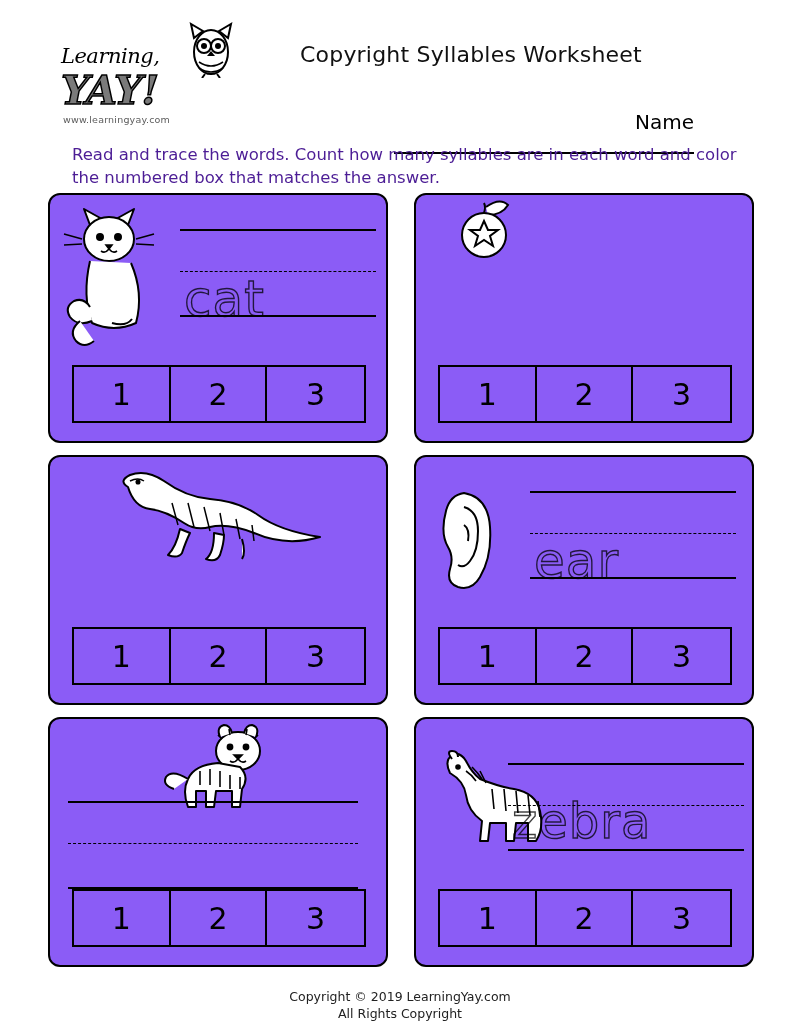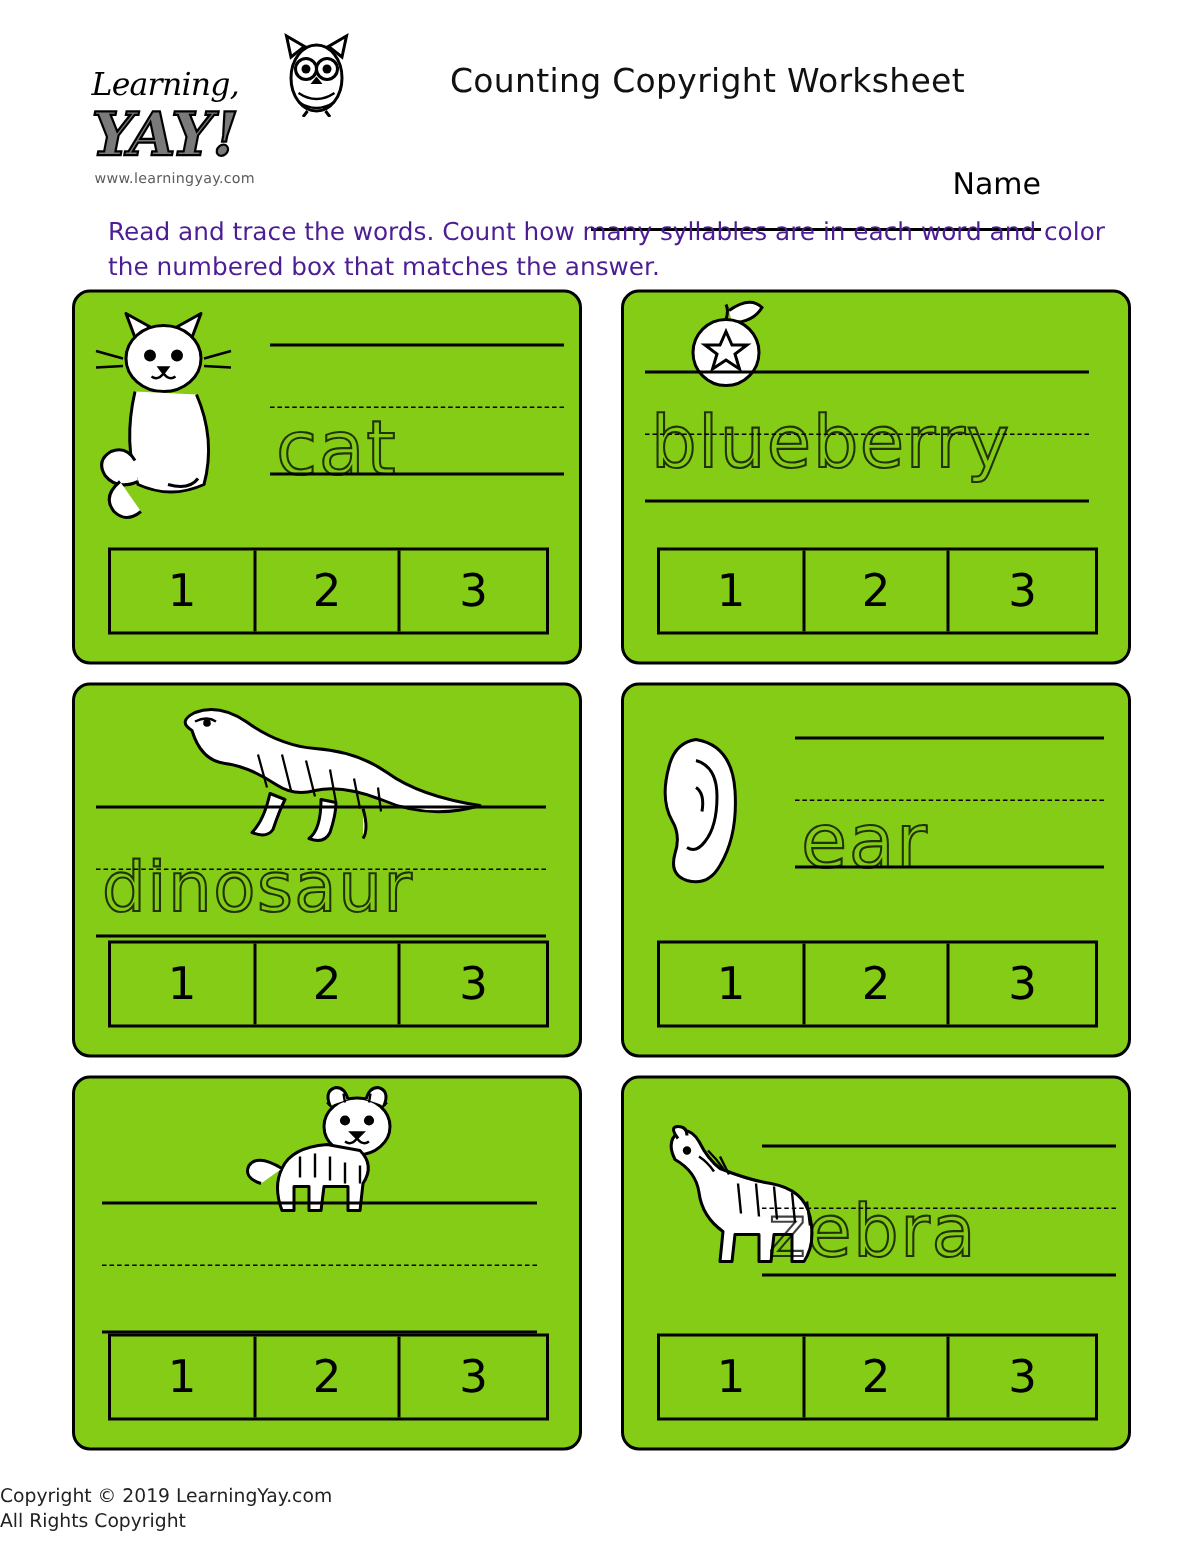--- a/index.html
+++ b/index.html
@@ -101,21 +101,21 @@
     display: grid;
     grid-template-columns: 340px 340px;
     grid-template-rows: 250px 250px 250px;
     column-gap: 26px;
     row-gap: 12px;
   }
   .card {
     border: 2px solid #000;
     border-radius: 12px;
     position: relative;
-    background: #84cc16;
+    background: #8b5cf6;
     padding-left: 24px;
   }
 
   .art {
     position: absolute;
     left: 10px; top: 8px;
     width: 110px; height: 150px;
   }
   .art svg { display: block; }
 
@@ -174,21 +174,21 @@
     font-size: 30px;
     font-family: "DejaVu Sans", sans-serif;
     color: #000;
   }
   .numcell:last-child { border-right: none; }
 
   
   .footer {
     position: absolute;
     left: 0; right: 0; bottom: 12px;
-    text-align: left;
+    text-align: center;
     font-size: 12.5px;
     line-height: 1.35;
     color: #222;
   }
 </style>
 </head>
 <body>
 
 <div class="header">
 
@@ -204,21 +204,21 @@
       <path d="M26 33 L22 38 L30 38 Z" fill="#000"></path>
       <path d="M14 44 q12 8 24 0" fill="none" stroke="#000" stroke-width="1.6"></path>
       <path d="M14 50 q12 8 24 0" fill="none" stroke="#000" stroke-width="1.6"></path>
       <path d="M20 56 l-3 4 M32 56 l3 4" stroke="#000" stroke-width="2" fill="none"></path>
     </svg>
     <div class="logo-learning">Learning,</div>
     <div class="logo-yay">YAY!</div>
     <div class="logo-url">www.learningyay.com</div>
   </div>
 
-  <div class="worksheet-title">Counting Copyright Worksheet</div>
+  <div class="worksheet-title">Copyright Syllables Worksheet</div>
 
   <div class="name-row">
     <span class="name-label">Name</span>
     <span class="name-line"></span>
   </div>
 </div>
 
 <div class="instructions">Read and trace the words. Count how many syllables are in each word and color the numbered box that matches the answer.</div>
 
 <div class="grid">
@@ -261,26 +261,20 @@
     <div class="art" style="left:30px; top:2px; width:80px; height:80px">
       <svg width="80" height="80" viewBox="0 0 80 80">
         <g fill="#fff" stroke="#000" stroke-width="2">
           <path d="M40 10 q14 -10 22 -2 q-6 10 -20 10"></path>
           <circle cx="38" cy="38" r="22"></circle>
           <path d="M38 24 l4 9 l10 0 l-8 6 l3 10 l-9 -6 l-9 6 l3 -10 l-8 -6 l10 0 z" fill="#fff"></path>
         </g>
         <path d="M38 16 q2 -6 0 -10" fill="none" stroke="#000" stroke-width="2"></path>
       </svg>
     </div>
-    <div class="writing" style="width:296px; left:14px; right:auto; top:52px">
-      <div class="wl-top"></div>
-      <div class="wl-mid"></div>
-      <div class="wl-bottom"></div>
-      <div class="trace-word" style="top:8px; font-size:48px">blueberry</div>
-    </div>
     <div class="numbox">
       <div class="numcell">1</div>
       <div class="numcell">2</div>
       <div class="numcell">3</div>
     </div>
   </div>
 
   <div class="card">
     <div class="art" style="left:60px; top:6px; width:230px; height:100px">
       <svg width="230" height="100" viewBox="0 0 230 100">
@@ -289,26 +283,20 @@
           <path d="M70 66 q-4 18 -12 26 q10 4 14 -2 q4 -12 8 -20z"></path>
           <path d="M104 70 q0 20 -8 26 q10 4 14 -4 q4 -12 4 -20z"></path>
           <path d="M132 76 q4 14 0 20"></path>
         </g>
         <g fill="none" stroke="#000" stroke-width="1.5">
           <path d="M62 40 l6 22 M78 40 l6 24 M94 44 l6 24 M110 50 l4 22 M126 56 l4 20 M142 62 l2 16"></path>
           <path d="M20 18 q8 -4 14 0"></path>
           <circle cx="28" cy="19" r="1.8" fill="#000"></circle>
         </g>
       </svg>
-    </div>
-    <div class="writing" style="width:300px; left:14px; right:auto; top:80px">
-      <div class="wl-top"></div>
-      <div class="wl-mid"></div>
-      <div class="wl-bottom"></div>
-      <div class="trace-word" style="top:14px; font-size:46px">dinosaur</div>
     </div>
     <div class="numbox">
       <div class="numcell">1</div>
       <div class="numcell">2</div>
       <div class="numcell">3</div>
     </div>
   </div>
 
   <div class="card">
     <div class="art" style="left:18px; top:28px; width:70px; height:120px">

